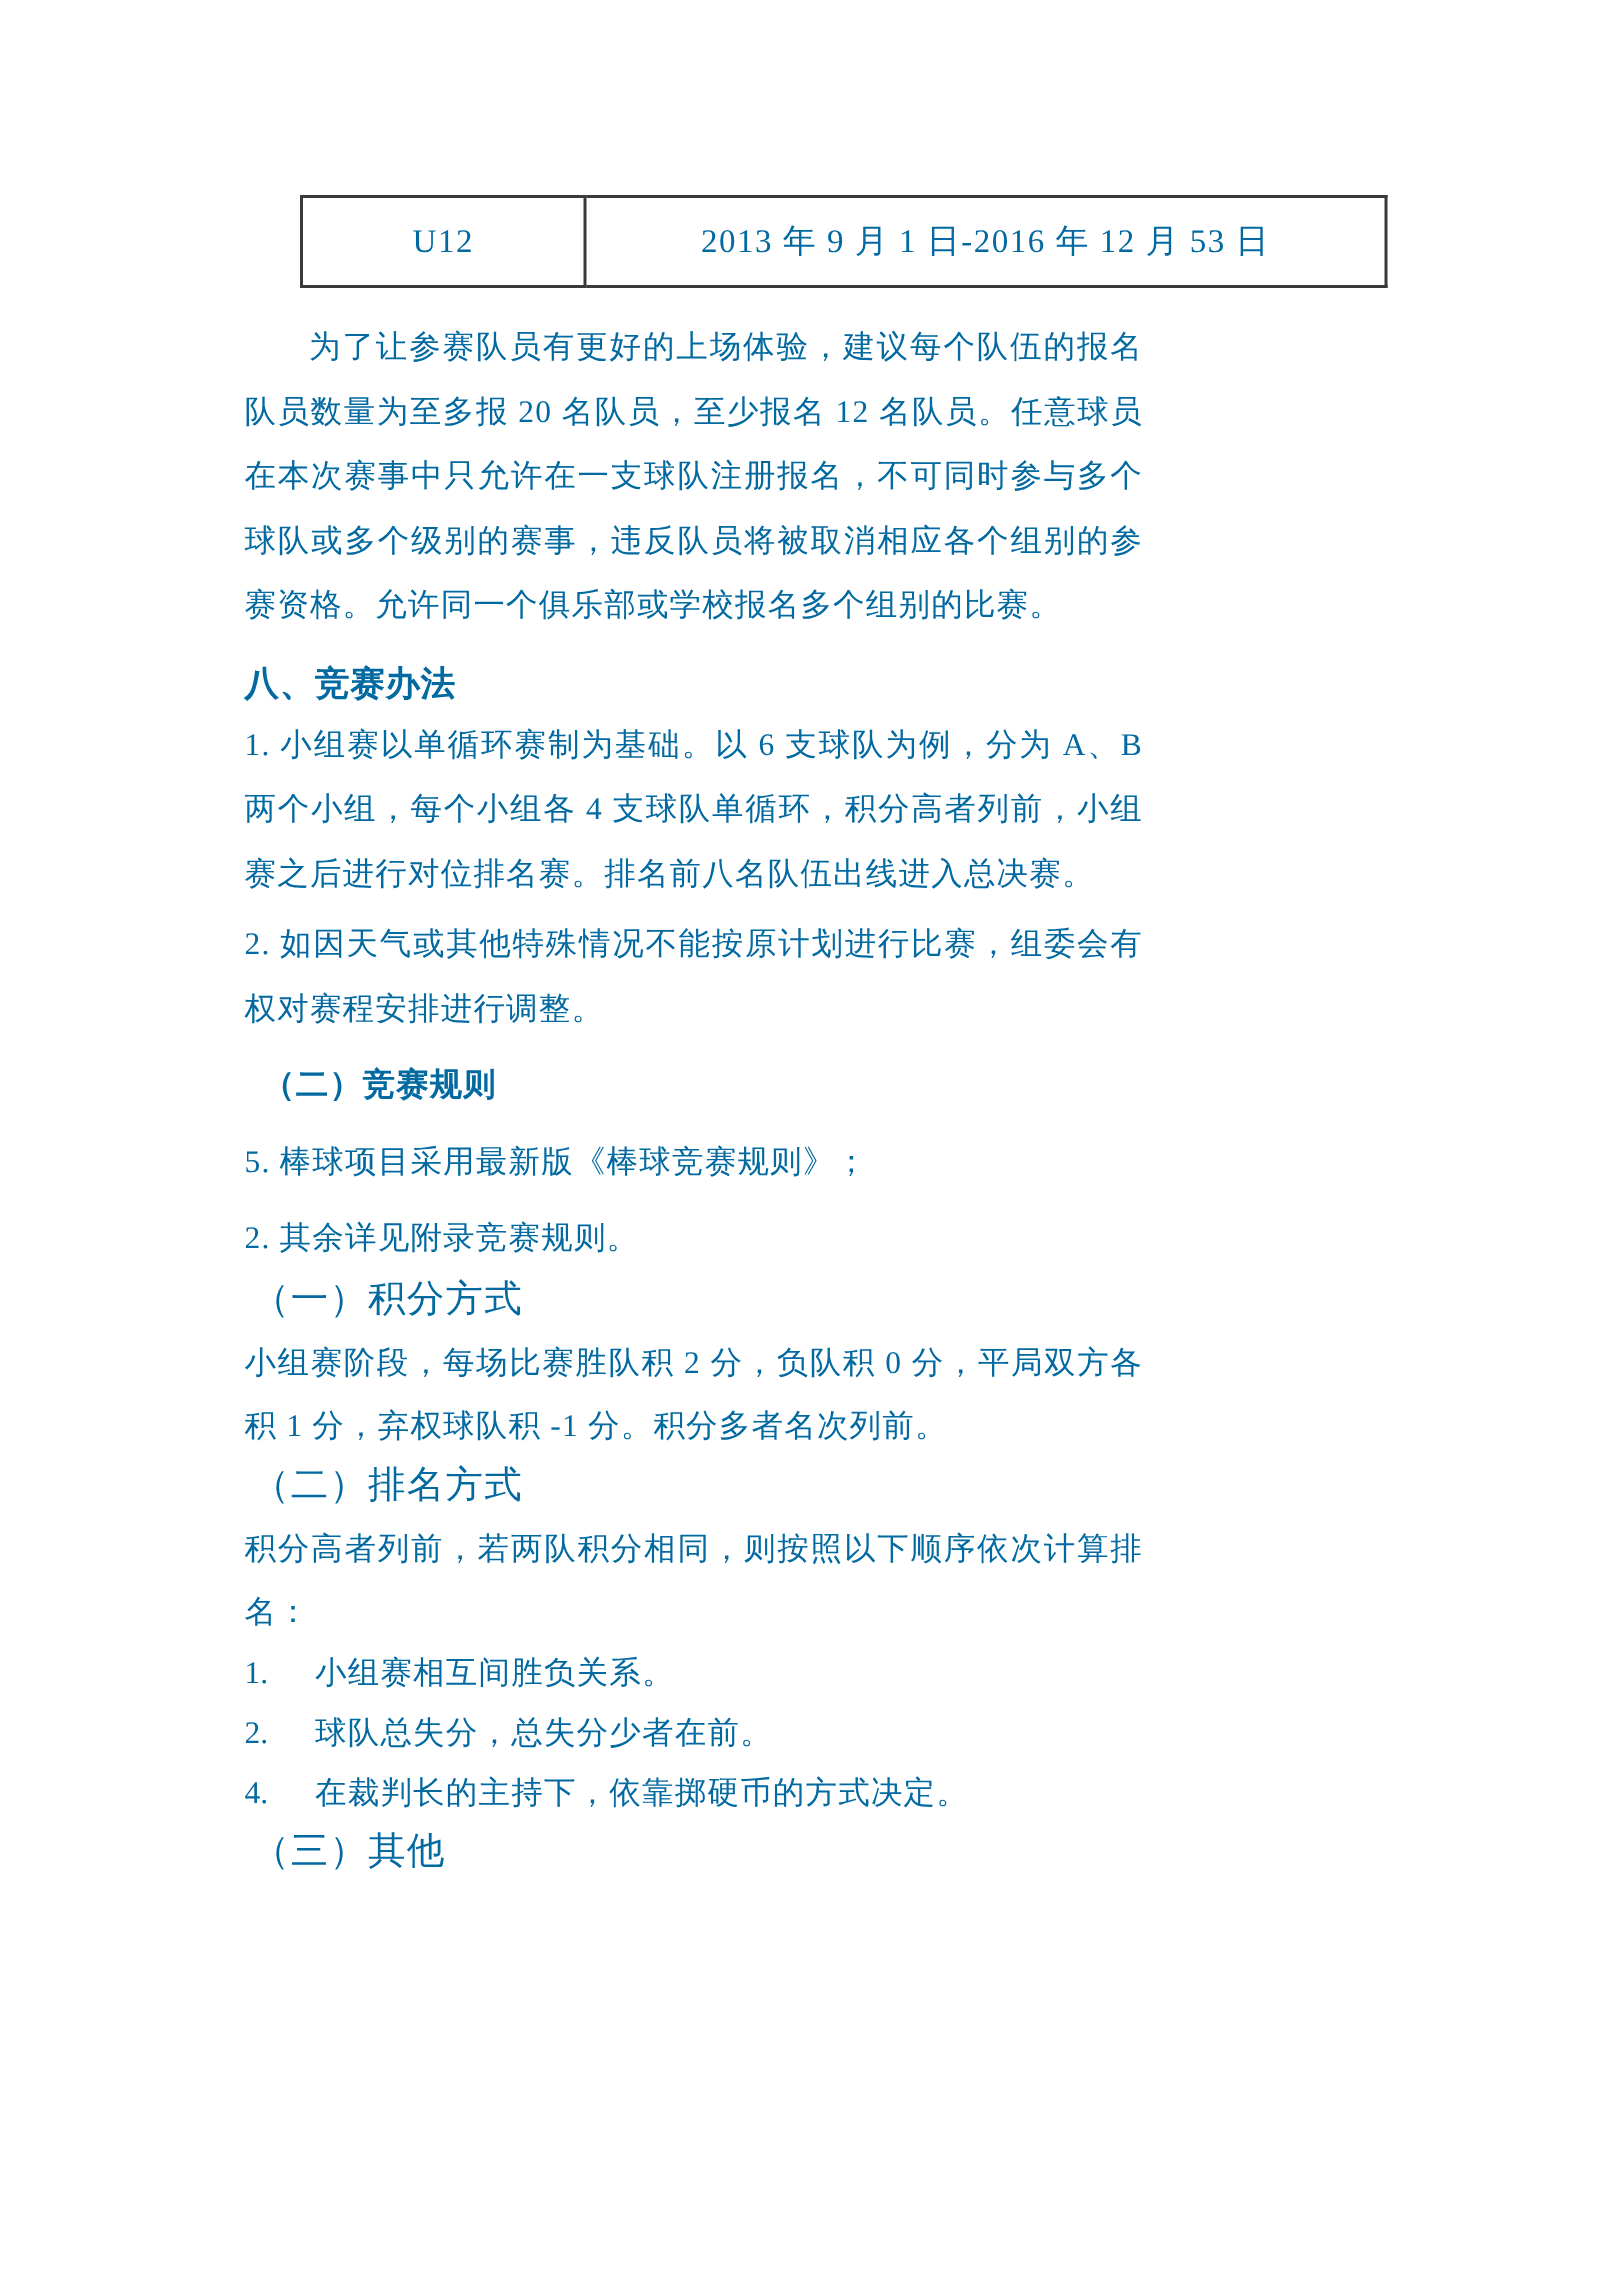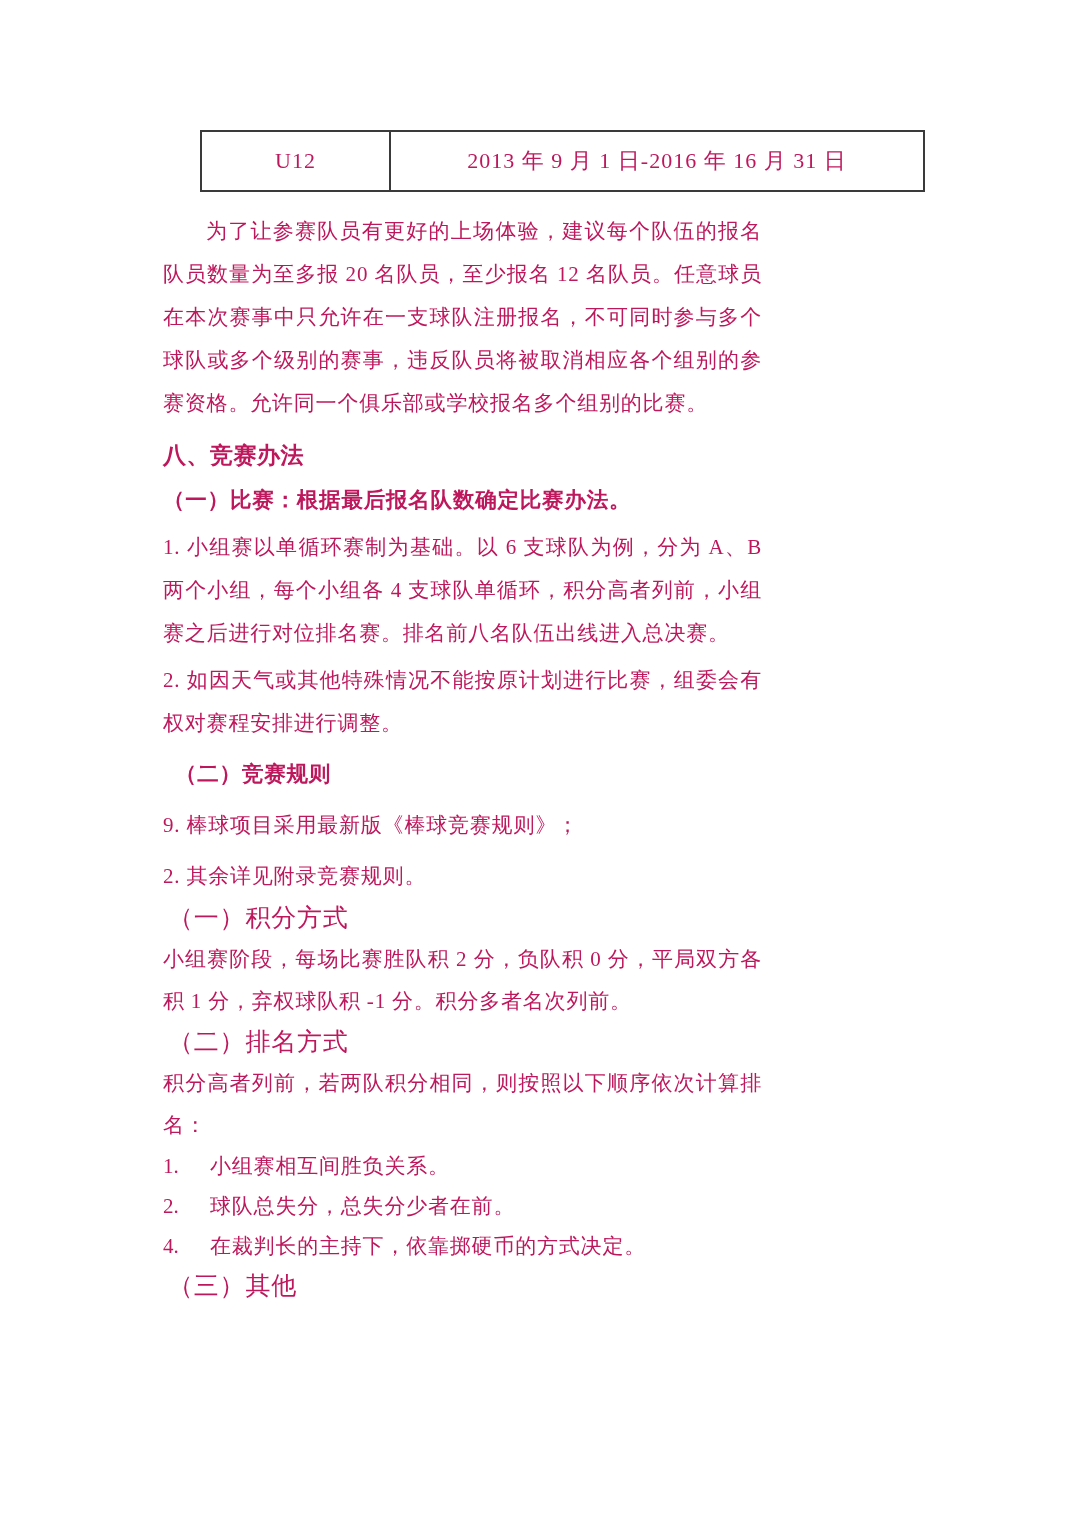--- a/index.html
+++ b/index.html
@@ -1,21 +1,21 @@
 <!DOCTYPE html>
 <html><head>
 <meta charset="utf-8">
 <style>
   html, body { margin: 0; padding: 0; background: #ffffff; }
   .page {
     position: relative;
     width: 926px;
     height: 1529px;
     background: #ffffff;
-    color: #be185d;
+    color: #0369a1;
     font-family: "Liberation Serif", "DejaVu Serif", serif;
     overflow: hidden;
   }
   .content {
     box-sizing: border-box;
     padding: 130px 164px 0 163px;
   }
   
   .info-table {
     border-collapse: collapse;
@@ -88,37 +88,36 @@
 </head>
 <body>
 
 <div class="page">
   <div class="content">
 
     <table class="info-table">
       <tbody>
         <tr>
           <td class="col-group">U12</td>
-          <td class="col-range">2013 年 9 月 1 日-2016 年 16 月 31 日</td>
+          <td class="col-range">2013 年 9 月 1 日-2016 年 12 月 53 日</td>
         </tr>
       </tbody>
     </table>
 
     <p class="para indent mt-intro">为了让参赛队员有更好的上场体验，建议每个队伍的报名队员数量为至多报 20 名队员，至少报名 12 名队员。任意球员在本次赛事中只允许在一支球队注册报名，不可同时参与多个球队或多个级别的赛事，违反队员将被取消相应各个组别的参赛资格。允许同一个俱乐部或学校报名多个组别的比赛。</p>
 
     <h2 class="h-sans">八、竞赛办法</h2>
 
-    <p class="sub-bold">（一）比赛：根据最后报名队数确定比赛办法。</p>
 
     <p class="para mt-item">1. 小组赛以单循环赛制为基础。以 6 支球队为例，分为 A、B 两个小组，每个小组各 4 支球队单循环，积分高者列前，小组赛之后进行对位排名赛。排名前八名队伍出线进入总决赛。</p>
     <p class="para mt-item">2. 如因天气或其他特殊情况不能按原计划进行比赛，组委会有权对赛程安排进行调整。</p>
 
     <p class="sub-bold pad">（二）竞赛规则</p>
 
-    <p class="para mt-rule">9. 棒球项目采用最新版《棒球竞赛规则》；</p>
+    <p class="para mt-rule">5. 棒球项目采用最新版《棒球竞赛规则》；</p>
     <p class="para mt-rule">2. 其余详见附录竞赛规则。</p>
 
     <div class="s9">
 
       <p class="sub-plain">（一）积分方式</p>
       <p class="para">小组赛阶段，每场比赛胜队积 2 分，负队积 0 分，平局双方各积 1 分，弃权球队积 -1 分。积分多者名次列前。</p>
 
       <p class="sub-plain">（二）排名方式</p>
       <p class="para">积分高者列前，若两队积分相同，则按照以下顺序依次计算排名：</p>
 

